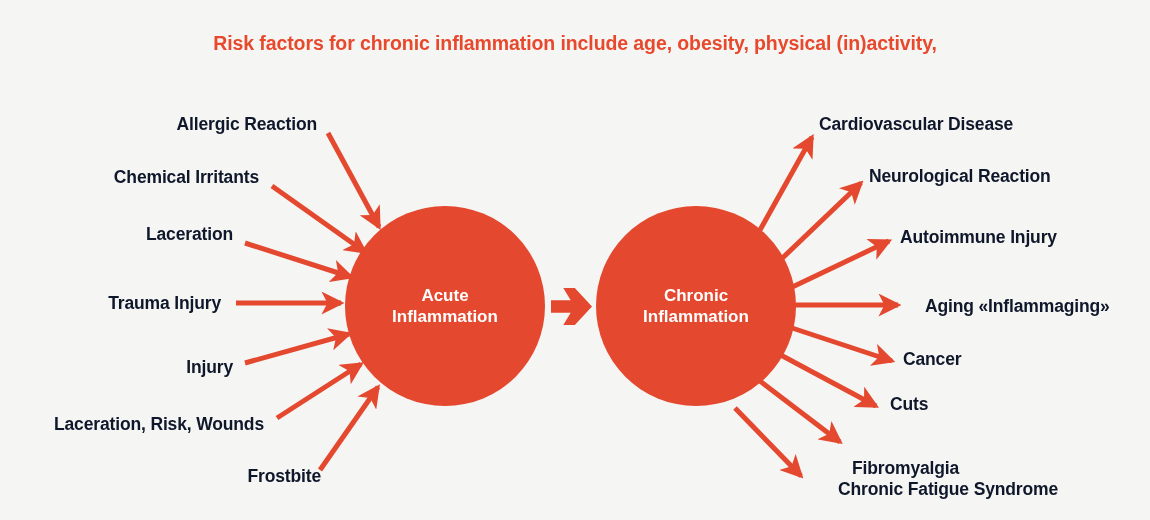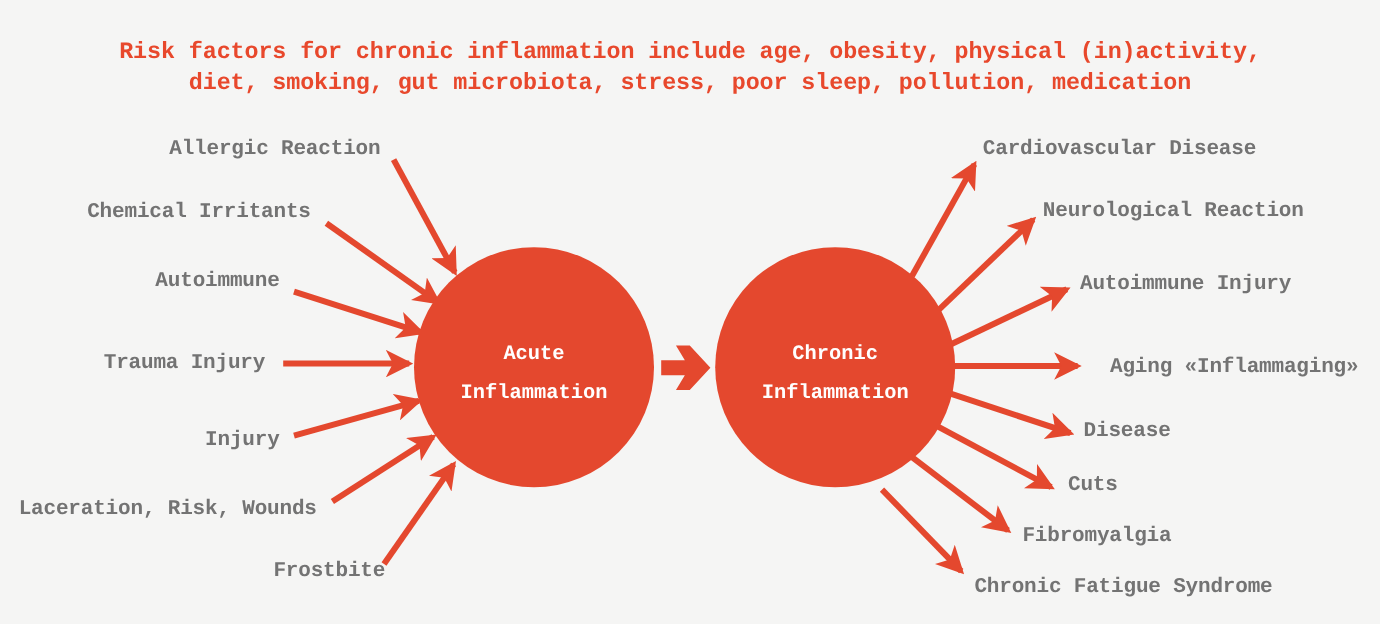--- a/index.html
+++ b/index.html
@@ -5,21 +5,21 @@
   html, body {
     margin: 0;
     padding: 0;
     background: #f5f5f4;
   }
   #stage {
     position: relative;
     width: 1150px;
     height: 520px;
     background: #f5f5f4;
-    font-family: Liberation Mono, monospace;
+    font-family: Liberation Sans, sans-serif;
     overflow: hidden;
   }
   #arrow-layer {
     position: absolute;
     left: 0;
     top: 0;
     width: 1150px;
     height: 520px;
     pointer-events: none;
   }
@@ -46,41 +46,40 @@
     align-items: center;
     justify-content: center;
     text-align: center;
     color: #ffffff;
     font-size: 17px;
     font-weight: bold;
     line-height: 21px;
   }
   #node-acute { left: 345px; top: 206px; }
   #node-chronic { left: 596px; top: 206px; }
-  .node-label { display: block; margin-top: 12px; }
+  .node-label { display: block; }
   .lbl {
     position: absolute;
-    color: #737373;
+    color: #0f172a;
     font-size: 17.5px;
     font-weight: bold;
     white-space: nowrap;
     line-height: 20px;
     letter-spacing: -0.15px;
   }
   .lbl.r { transform: translateY(-50%); text-align: center; }
   .lbl.l { transform: translate(-100%, -50%); }
 </style>
 </head>
 <body>
 
 <div id="stage">
 
   <div class="title">
     <div>Risk factors for chronic inflammation include age, obesity, physical (in)activity,</div>
-    <div>diet, smoking, gut microbiota, stress, poor sleep, pollution, medication</div>
   </div>
 
   <svg id="arrow-layer" viewBox="0 0 1150 520" xmlns="http://www.w3.org/2000/svg">
     <defs>
       <marker id="ah" viewBox="0 0 10 10" refX="8.5" refY="5" markerWidth="4.6" markerHeight="4.6" orient="auto-start-reverse">
         <path d="M 0 0 L 10 5 L 0 10 L 2.6 5 z" fill="#e4482e"></path>
       </marker>
     </defs>
     <g id="cause-arrows">
         <line x1="328" y1="133" x2="379" y2="227" stroke="#e4482e" stroke-width="5" stroke-linecap="butt" marker-end="url(#ah)"></line>
@@ -114,30 +113,30 @@
   <div class="node" id="node-chronic">
     <span>
       <span class="node-label">Chronic</span>
       <span class="node-label">Inflammation</span>
     </span>
   </div>
 
   <div id="cause-labels">
       <div class="lbl l" style="left: 317px; top: 124px;">Allergic Reaction</div>
       <div class="lbl l" style="left: 259px; top: 177px;">Chemical Irritants</div>
-      <div class="lbl l" style="left: 233px; top: 234px;">Autoimmune</div>
+      <div class="lbl l" style="left: 233px; top: 234px;">Laceration</div>
       <div class="lbl l" style="left: 221px; top: 303px;">Trauma Injury</div>
       <div class="lbl l" style="left: 233px; top: 367px;">Injury</div>
       <div class="lbl l" style="left: 264px; top: 424px;">Laceration, Risk, Wounds</div>
       <div class="lbl l" style="left: 321px; top: 476px;">Frostbite</div>
     </div>
   <div id="outcome-labels">
       <div class="lbl r" style="left: 819px; top: 124px;">Cardiovascular Disease</div>
       <div class="lbl r" style="left: 869px; top: 176px;">Neurological Reaction</div>
       <div class="lbl r" style="left: 900px; top: 237px;">Autoimmune Injury</div>
       <div class="lbl r" style="left: 925px; top: 306px;">Aging «Inflammaging»</div>
-      <div class="lbl r" style="left: 903px; top: 359px;">Disease</div>
+      <div class="lbl r" style="left: 903px; top: 359px;">Cancer</div>
       <div class="lbl r" style="left: 890px; top: 404px;">Cuts</div>
-      <div class="lbl r" style="left: 852px; top: 447px;">Fibromyalgia</div>
-      <div class="lbl r" style="left: 812px; top: 489px;">Chronic Fatigue Syndrome</div>
+      <div class="lbl r" style="left: 852px; top: 468px;">Fibromyalgia</div>
+      <div class="lbl r" style="left: 838px; top: 489px;">Chronic Fatigue Syndrome</div>
     </div>
 
 </div>
 
 </body></html>

